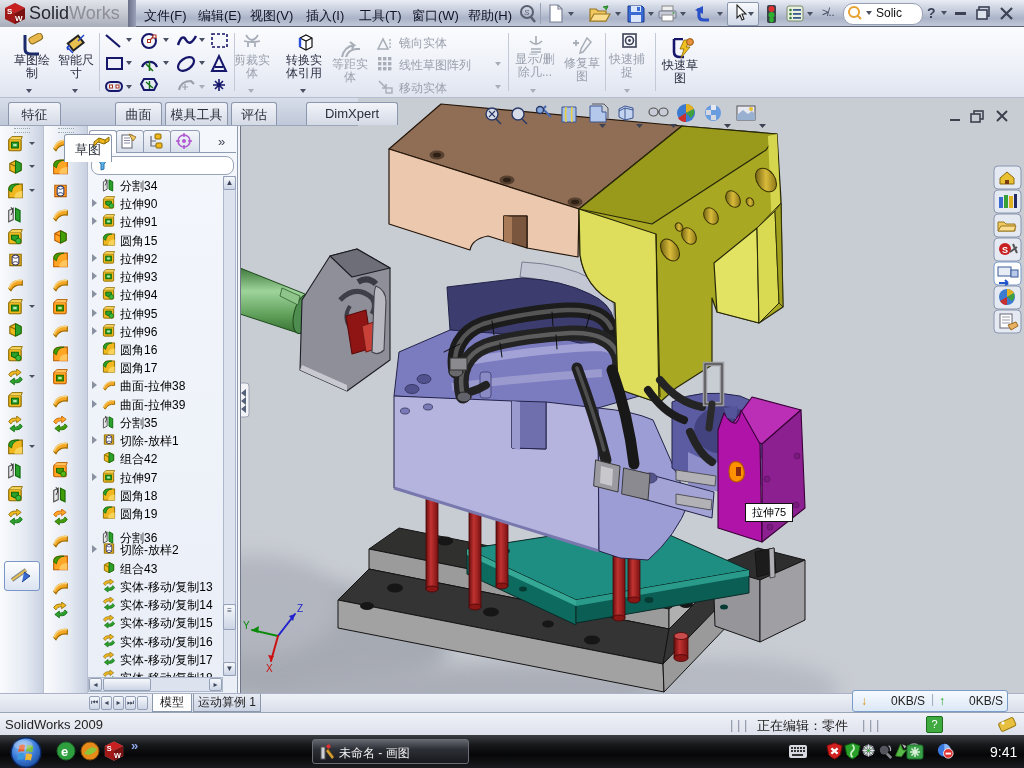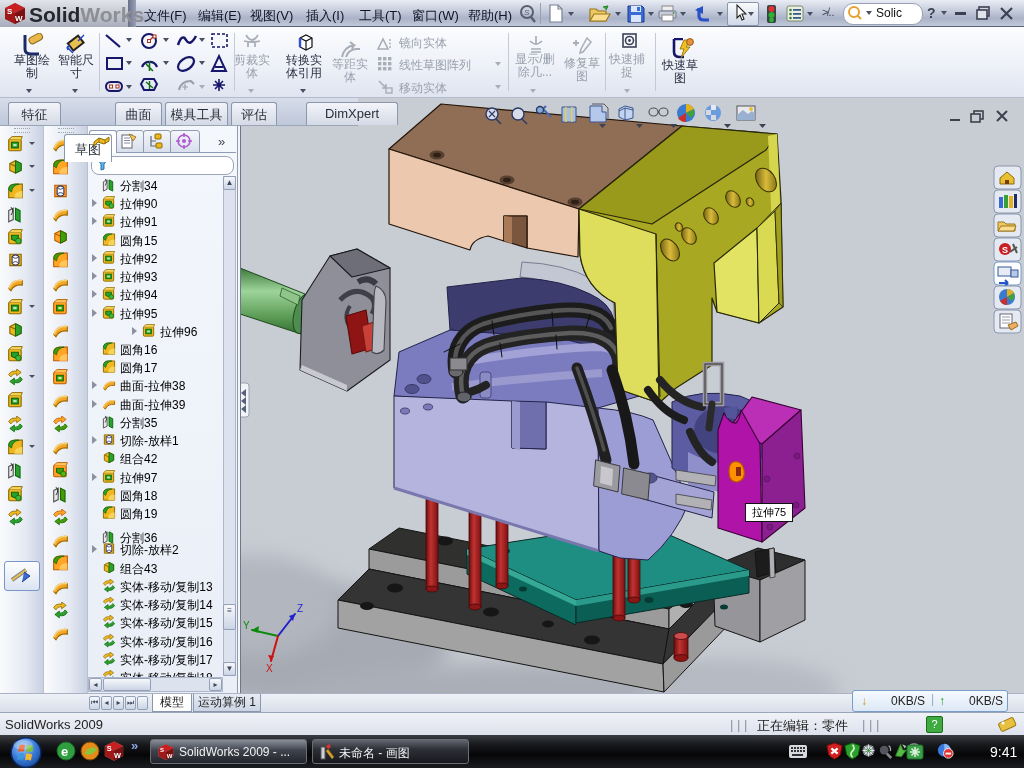--- a/index.html
+++ b/index.html
@@ -445,21 +445,21 @@
     <div id="logoarea"></div>
       <div id="logosep"></div>
     <svg class="abs" style="left:3px;top:2px;" width="24" height="23" viewBox="0 0 24 23">
       <polygon points="12,1 22,6 22,17 12,22 2,17 2,6" fill="#8d8d95"></polygon>
       <polygon points="12,1 22,6 12,11 2,6" fill="#c82020"></polygon>
       <polygon points="2,6 12,11 12,22 2,17" fill="#a01818"></polygon>
       <polygon points="12,11 22,6 22,17 12,22" fill="#7a1010"></polygon>
       <text x="4" y="12" font-size="8" font-weight="bold" fill="#fff">S</text>
       <text x="12" y="19" font-size="8" font-weight="bold" fill="#fff">W</text>
     </svg>
-    <div class="abs" style="left:29px;top:3px;font-size:21px;font-weight:bold;color:#26262e;">Solid<span style="color:#8e8e96;">Works</span></div>
+    <div class="abs" style="left:29px;top:3px;font-size:18px;font-weight:normal;color:#26262e;">Solid<span style="color:#8e8e96;">Works</span></div>
     <div class="menu" style="left:144px;">文件(F)</div>
     <div class="menu" style="left:198px;">编辑(E)</div>
     <div class="menu" style="left:250px;">视图(V)</div>
     <div class="menu" style="left:306px;">插入(I)</div>
     <div class="menu" style="left:359px;">工具(T)</div>
     <div class="menu" style="left:412px;">窗口(W)</div>
     <div class="menu" style="left:468px;">帮助(H)</div>
 
     <svg class="abs" style="left:519px;top:4px;" width="18" height="20" viewBox="0 0 18 20">
       <circle cx="8" cy="8" r="6" fill="none" stroke="#5a6070" stroke-width="2"></circle>
@@ -953,21 +953,21 @@
           </svg>
           <span class="txt">拉伸94</span>
         </div>
       <div class="trow" style="top:177.5px;width:148px;">
           <div class="texp"></div>
           <svg class="ticon" viewBox="0 0 14 15">
             <use href="#i-extg"></use>
           </svg>
           <span class="txt">拉伸95</span>
         </div>
-      <div class="trow" style="top:195.8px;width:148px;margin-left:40px;">
+      <div class="trow" style="top:195.8px;width:148px;">
           <div class="texp"></div>
           <svg class="ticon" viewBox="0 0 14 15">
             <use href="#i-ext"></use>
           </svg>
           <span class="txt">拉伸96</span>
         </div>
       <div class="trow" style="top:214.0px;width:148px;">
           <svg class="ticon" viewBox="0 0 14 15">
             <use href="#i-fil"></use>
           </svg>
@@ -1163,31 +1163,20 @@
     <svg class="abs" style="left:103px;top:5px;" width="22" height="22" viewBox="0 0 24 23">
       <polygon points="12,1 22,6 22,17 12,22 2,17 2,6" fill="#8d8d95"></polygon>
       <polygon points="12,1 22,6 12,11 2,6" fill="#c82020"></polygon>
       <polygon points="2,6 12,11 12,22 2,17" fill="#a01818"></polygon>
       <polygon points="12,11 22,6 22,17 12,22" fill="#7a1010"></polygon>
       <text x="4" y="12" font-size="8" font-weight="bold" fill="#fff">S</text>
         <text x="12" y="19" font-size="8" font-weight="bold" fill="#fff">W</text>
     </svg>
     <div class="abs" style="left:131px;top:3px;color:#8fa8e8;font-size:13px;font-weight:bold;">»</div>
 
-    <div class="tbtn" style="left:150px;width:157px;font-size:12px;background:linear-gradient(180deg,#8a8e99 0%,#3f434d 45%,#23252c 100%);">
-      <svg class="abs" style="left:6px;top:3px;" width="18" height="18" viewBox="0 0 24 23">
-        <polygon points="12,1 22,6 22,17 12,22 2,17 2,6" fill="#8d8d95"></polygon>
-        <polygon points="12,1 22,6 12,11 2,6" fill="#c82020"></polygon>
-        <polygon points="2,6 12,11 12,22 2,17" fill="#a01818"></polygon>
-        <polygon points="12,11 22,6 22,17 12,22" fill="#7a1010"></polygon>
-        <text x="4" y="12" font-size="8" font-weight="bold" fill="#fff">S</text>
-          <text x="13" y="19" font-size="8" font-weight="bold" fill="#fff">W</text>
-      </svg>
-      <span class="abs" style="left:28px;top:5px;">SolidWorks 2009 - ...</span>
-    </div>
     <div class="tbtn" style="left:312px;width:157px;font-size:12px;">
       <svg class="abs" style="left:6px;top:3px;" width="17" height="18" viewBox="0 0 17 18">
         <rect x="2" y="4" width="4" height="12" fill="#d0d0d8" stroke="#555"></rect>
         <path d="M7 3 L10 1 L12 4 L9 6 Z" fill="#e03030"></path>
         <path d="M9 6 L15 14 L13 16 L7 8 Z" fill="#d8a030"></path>
         <path d="M7 8 L9 6 L15 14" fill="none" stroke="#7a5a10"></path>
       </svg>
       <span class="abs" style="left:26px;top:5px;">未命名 - 画图</span>
     </div>
 

